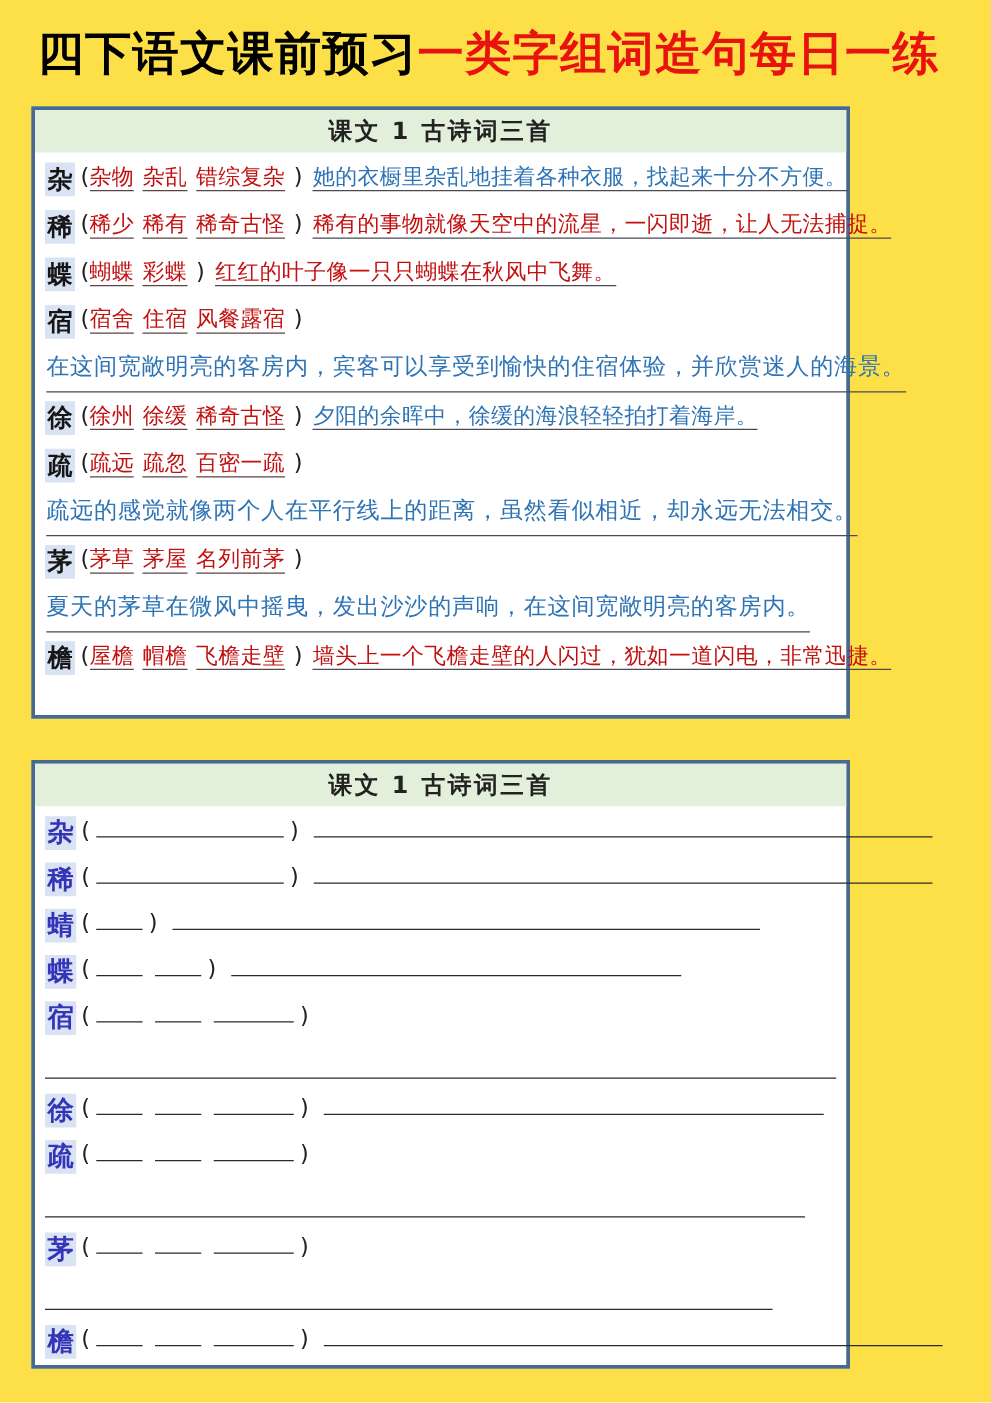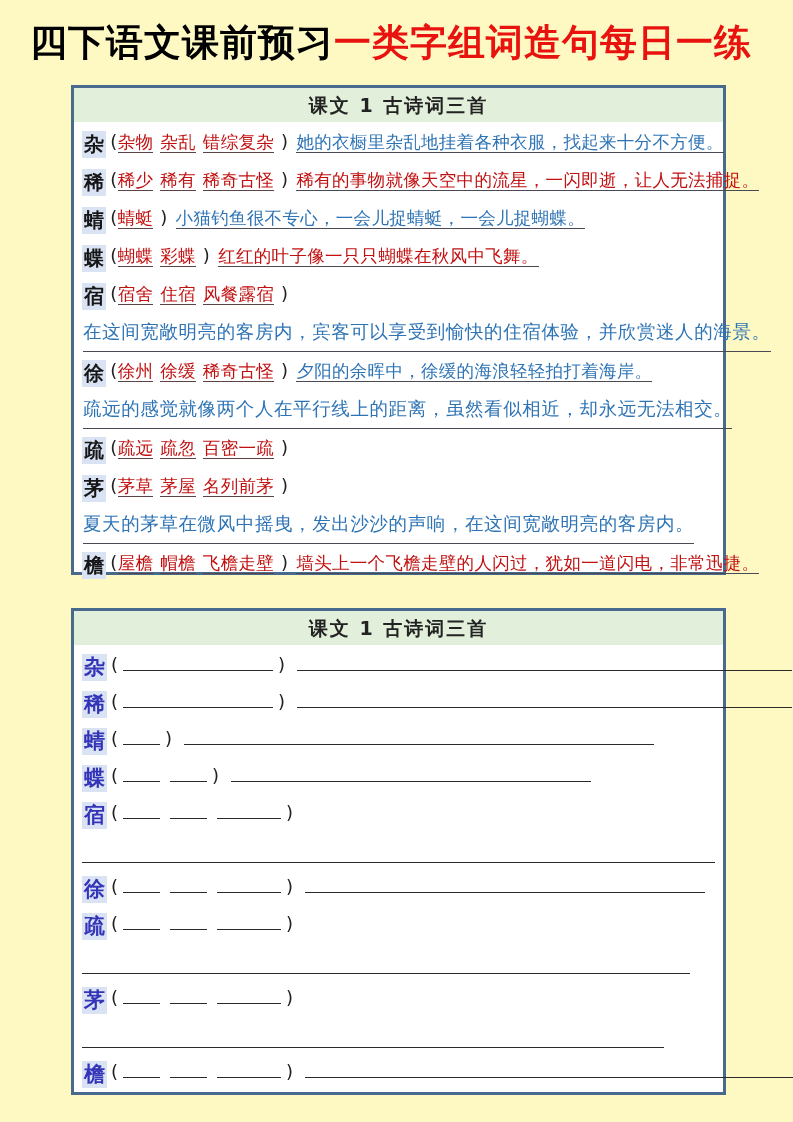--- a/index.html
+++ b/index.html
@@ -1,22 +1,22 @@
 <!DOCTYPE html>
 <html><head>
 <meta charset="utf-8">
 <style>
   html,body{margin:0;padding:0;background:#ffffff;}
-  .page{position:relative;width:793px;height:1122px;background:#fef9c3;overflow:hidden;
+  .page{position:relative;width:793px;height:1122px;background:#fde047;overflow:hidden;
         font-family:"DejaVu Sans","Liberation Sans",sans-serif;}
   .title{position:absolute;top:18px;left:30px;font-size:37px;font-weight:900;
          letter-spacing:1px;white-space:nowrap;color:#000;}
   .title .red-part{color:#e8120e;}
   .box{position:absolute;left:25px;width:655px;border:3px solid #476a8e;
-       box-sizing:border-box;background:#fff;margin-left:46px;}
+       box-sizing:border-box;background:#fff;}
   .box-filled{top:85px;height:490px;}
   .box-blank{top:608px;height:487px;}
   .box-header{background:#e2efda;text-align:center;font-weight:bold;font-size:19px;
               color:#222;height:34px;line-height:34px;letter-spacing:2px;}
   .rows{padding:1px 8px 0 8px;}
   
   .b1row{font-size:17.5px;line-height:38px;white-space:nowrap;letter-spacing:0.3px;}
   .b1row.own-line{padding-left:1px;}
   .char{display:inline-block;background:#dae3f3;color:#161616;font-weight:bold;
         font-size:20px;line-height:25px;padding:1px 2px;vertical-align:-3px;margin-right:4px;}
@@ -43,27 +43,26 @@
 
   <div class="title">
     <span>四下语文课前预习</span><span class="red-part">一类字组词造句每日一练</span>
   </div>
 
   <section class="box box-filled">
     <div class="box-header">课文 1 古诗词三首</div>
     <div class="rows" id="box1-rows">
         <div class="b1row"><span class="char">杂</span><span class="paren">(</span><span class="word">杂物</span><span class="word">杂乱</span><span class="word">错综复杂</span><span class="paren">)</span><span class="sentence c-blue">她的衣橱里杂乱地挂着各种衣服，找起来十分不方便。</span></div>
         <div class="b1row"><span class="char">稀</span><span class="paren">(</span><span class="word">稀少</span><span class="word">稀有</span><span class="word">稀奇古怪</span><span class="paren">)</span><span class="sentence c-red">稀有的事物就像天空中的流星，一闪即逝，让人无法捕捉。</span></div>
-        <div class="b1row"><span class="char">蜻</span><span class="paren">(</span><span class="word">蜻蜓</span><span class="paren">)</span><span class="sentence c-blue">小猫钓鱼很不专心，一会儿捉蜻蜓，一会儿捉蝴蝶。</span></div>
         <div class="b1row"><span class="char">蝶</span><span class="paren">(</span><span class="word">蝴蝶</span><span class="word">彩蝶</span><span class="paren">)</span><span class="sentence c-red">红红的叶子像一只只蝴蝶在秋风中飞舞。</span></div>
         <div class="b1row"><span class="char">宿</span><span class="paren">(</span><span class="word">宿舍</span><span class="word">住宿</span><span class="word">风餐露宿</span><span class="paren">)</span></div>
         <div class="b1row own-line"><span class="sentence full c-blue">在这间宽敞明亮的客房内，宾客可以享受到愉快的住宿体验，并欣赏迷人的海景。</span></div>
         <div class="b1row"><span class="char">徐</span><span class="paren">(</span><span class="word">徐州</span><span class="word">徐缓</span><span class="word">稀奇古怪</span><span class="paren">)</span><span class="sentence c-blue">夕阳的余晖中，徐缓的海浪轻轻拍打着海岸。</span></div>
+        <div class="b1row"><span class="char">疏</span><span class="paren">(</span><span class="word">疏远</span><span class="word">疏忽</span><span class="word">百密一疏</span><span class="paren">)</span></div>
         <div class="b1row own-line"><span class="sentence full c-blue">疏远的感觉就像两个人在平行线上的距离，虽然看似相近，却永远无法相交。</span></div>
-        <div class="b1row"><span class="char">疏</span><span class="paren">(</span><span class="word">疏远</span><span class="word">疏忽</span><span class="word">百密一疏</span><span class="paren">)</span></div>
         <div class="b1row"><span class="char">茅</span><span class="paren">(</span><span class="word">茅草</span><span class="word">茅屋</span><span class="word">名列前茅</span><span class="paren">)</span></div>
         <div class="b1row own-line"><span class="sentence full c-blue">夏天的茅草在微风中摇曳，发出沙沙的声响，在这间宽敞明亮的客房内。</span></div>
         <div class="b1row"><span class="char">檐</span><span class="paren">(</span><span class="word">屋檐</span><span class="word">帽檐</span><span class="word">飞檐走壁</span><span class="paren">)</span><span class="sentence c-red">墙头上一个飞檐走壁的人闪过，犹如一道闪电，非常迅捷。</span></div>
       </div>
   </section>
 
   <section class="box box-blank">
     <div class="box-header">课文 1 古诗词三首</div>
     <div class="rows" id="box2-rows">
         <div class="b2row"><span class="char">杂</span><span class="paren">(</span><span class="blank l"></span><span class="paren">)</span><span class="tail" style="width: 495px;"></span></div>

